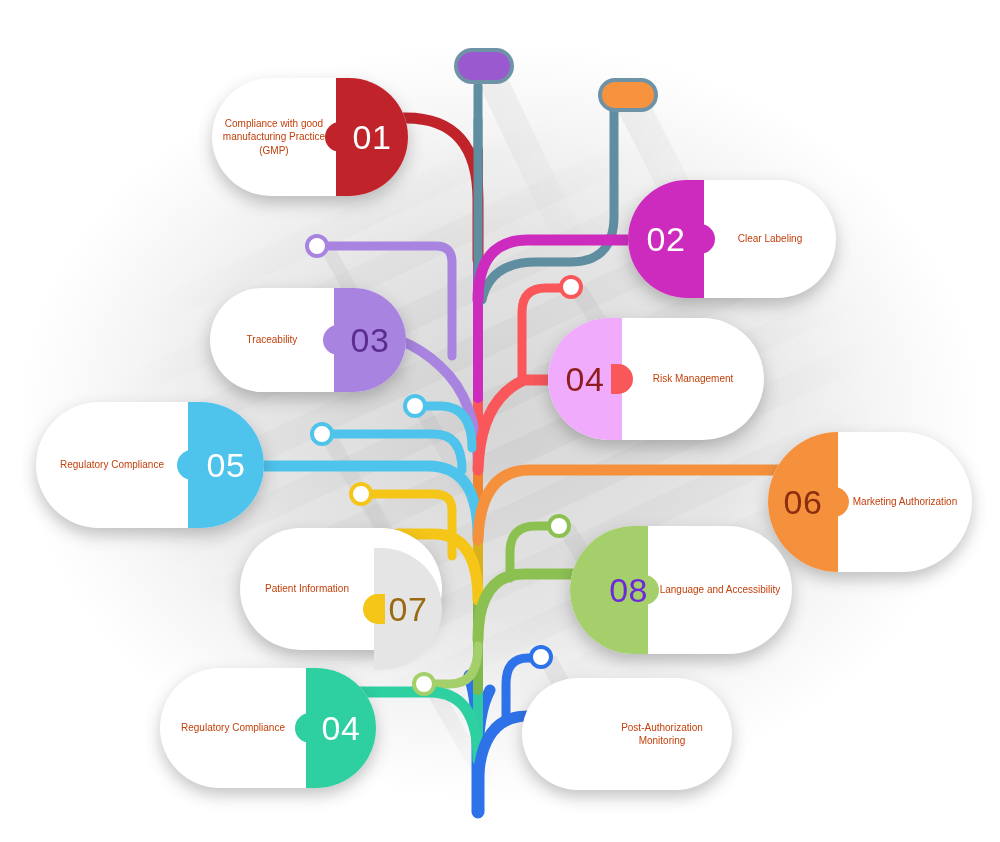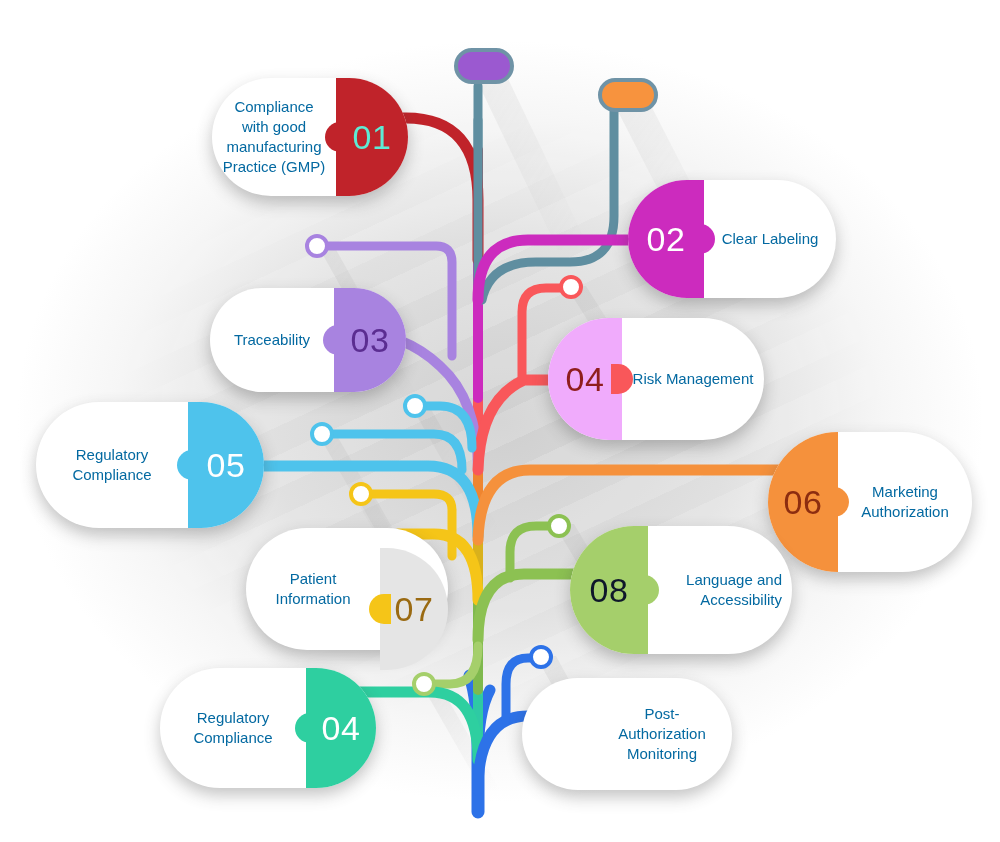--- a/index.html
+++ b/index.html
@@ -42,21 +42,21 @@
   .card .badge{
     position:absolute;top:0;height:100%;
     display:flex;align-items:center;justify-content:center;
     font-size:34px;font-weight:400;letter-spacing:0.5px;
     line-height:1;
   }
   .card .label{
     position:absolute;top:0;height:100%;
     display:flex;align-items:center;justify-content:center;
     text-align:center;
-    font-size:15px;color:#0369a1;line-height:1.32;
+    font-size:10px;color:#c2410c;line-height:1.32;
     padding:0 10px;box-sizing:border-box;
   }
   
   .card.right .badge{
     right:0;
     border-radius:0 999px 999px 0;
   }
   .card.right .label{ left:0; }
   
   .card.left .badge{
@@ -168,21 +168,21 @@
       <circle cx="322" cy="434" r="10" fill="#ffffff" stroke="#4ec3ec" stroke-width="4"></circle>
       <circle cx="361" cy="494" r="10" fill="#ffffff" stroke="#f5c518" stroke-width="4"></circle>
       <circle cx="559" cy="526" r="10" fill="#ffffff" stroke="#8cc152" stroke-width="4"></circle>
       <circle cx="424" cy="684" r="10" fill="#ffffff" stroke="#a5cf6b" stroke-width="4"></circle>
       <circle cx="541" cy="657" r="10" fill="#ffffff" stroke="#2d72e8" stroke-width="4"></circle>
     </g>
   </svg>
 
   <div class="card right" style="left:212px;top:78px;width:196px;height:118px;">
     <div class="label" style="width:124px;">Compliance with good manufacturing Practice (GMP)</div>
-    <div class="badge" style="width:72px;background:#c0232a;color:#5eead4;">
+    <div class="badge" style="width:72px;background:#c0232a;color:#ffffff;">
       <div class="nub" style="background:#c0232a;"></div>
       <span class="badge-text">01</span>
     </div>
   </div>
 
   <div class="card left" style="left:628px;top:180px;width:208px;height:118px;">
     <div class="badge" style="width:76px;background:#cc2bbe;color:#ffffff;">
       <div class="nub" style="background:#cc2bbe;"></div>
       <span class="badge-text">02</span>
     </div>
@@ -214,30 +214,30 @@
   </div>
 
   <div class="card left" style="left:768px;top:432px;width:204px;height:140px;">
     <div class="badge" style="width:70px;background:#f5913c;color:#8c2d10;">
       <div class="nub" style="background:#f5913c;"></div>
       <span class="badge-text">06</span>
     </div>
     <div class="label" style="width:134px;">Marketing Authorization</div>
   </div>
 
-  <div class="card right" style="left:246px;top:528px;width:202px;height:122px;">
+  <div class="card right" style="left:240px;top:528px;width:202px;height:122px;">
     <div class="label" style="width:134px;">Patient Information</div>
     <div class="badge" style="width:68px;background:#e5e5e5;color:#9a6a12;margin-top:20px;">
       <div class="nub" style="background:#f5c518;"></div>
       <span class="badge-text">07</span>
     </div>
   </div>
 
   <div class="card left" style="left:570px;top:526px;width:222px;height:128px;">
-    <div class="badge" style="width:78px;background:#a5cf6b;color:#0f172a;">
+    <div class="badge" style="width:78px;background:#a5cf6b;color:#6d28d9;justify-content:flex-end;">
       <div class="nub" style="background:#a5cf6b;"></div>
       <span class="badge-text">08</span>
     </div>
     <div class="label" style="width:144px;text-align:right;">Language and Accessibility</div>
   </div>
 
   <div class="card right" style="left:160px;top:668px;width:216px;height:120px;">
     <div class="label" style="width:146px;">Regulatory Compliance</div>
     <div class="badge" style="width:70px;background:#2ecfa0;color:#ffffff;">
       <div class="nub" style="background:#2ecfa0;"></div>

